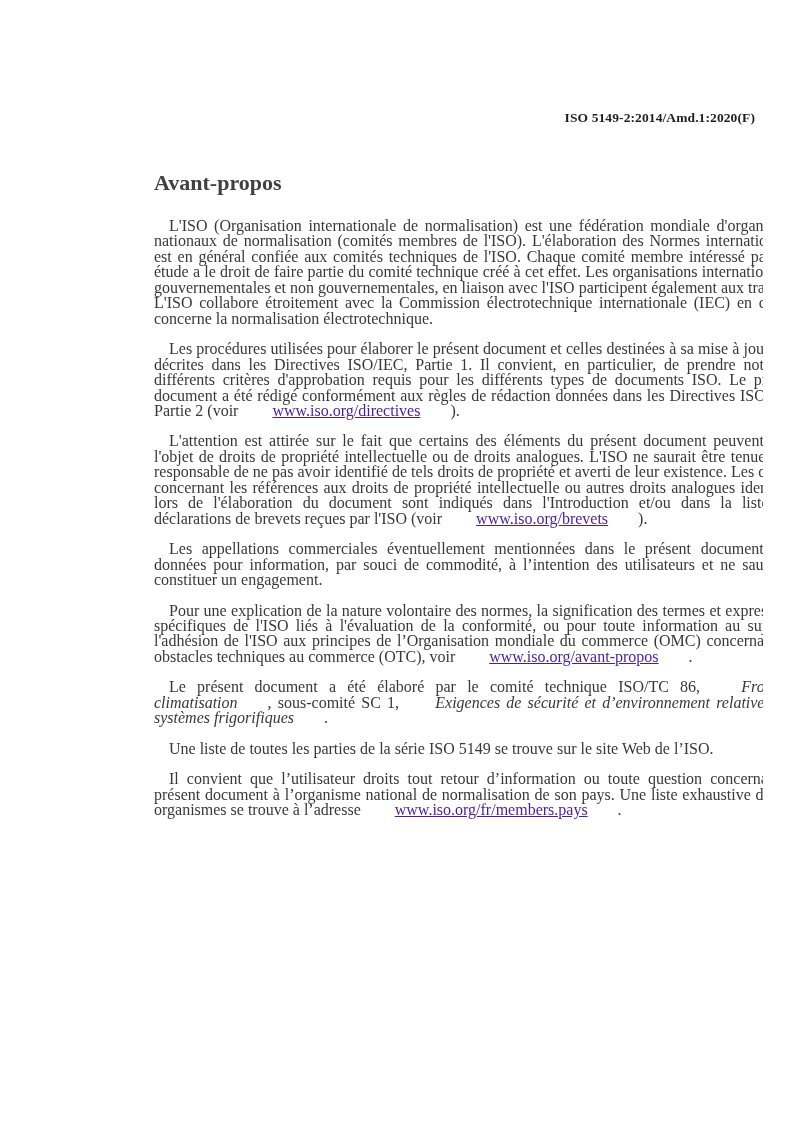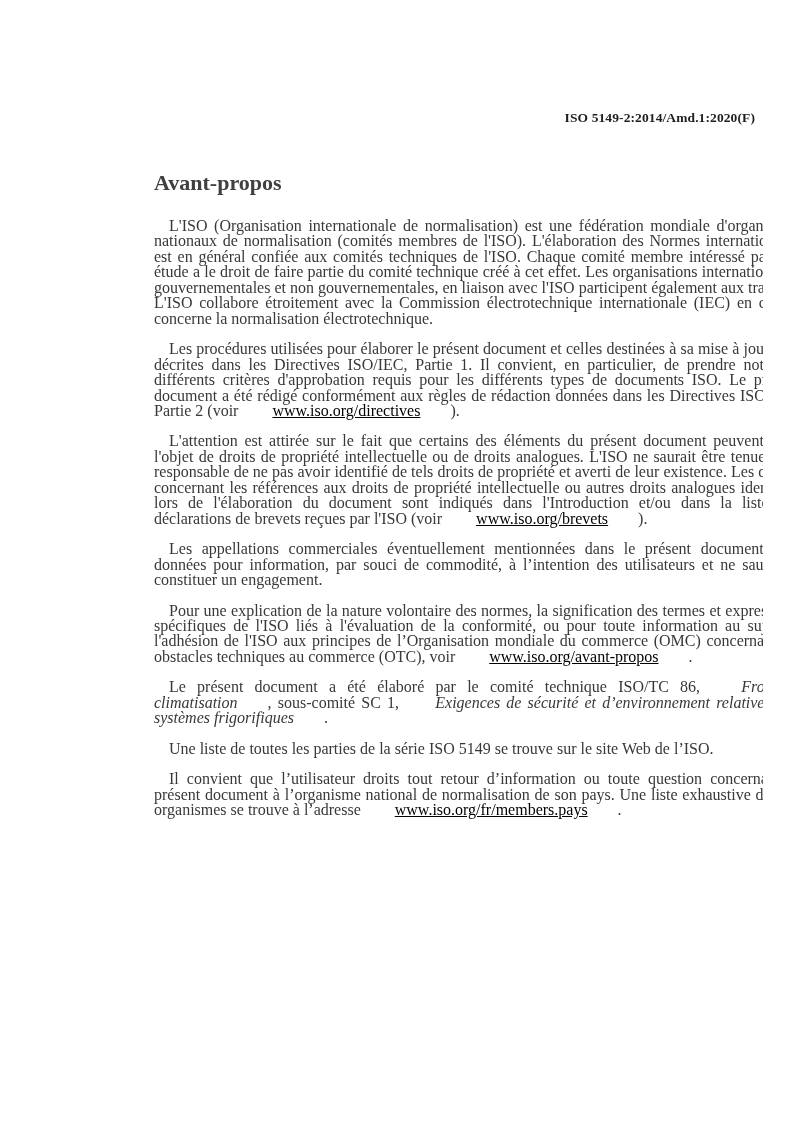--- a/index.html
+++ b/index.html
@@ -37,21 +37,21 @@
   }
   .body-para {
     font-size: 16px;
     line-height: 15.45px;
     text-align: justify;
     margin: 0 0 15px 0;
     color: #383838;
   }
   .body-para em { font-style: italic; }
   a.link {
-    color: #000000;
+    color: #4c1d95;
     text-decoration: underline;
     cursor: pointer;
   }
   .footer {
     position: absolute;
     top: 1070px;
     left: 92px;
     right: 53px;
     display: flex;
     justify-content: space-between;

